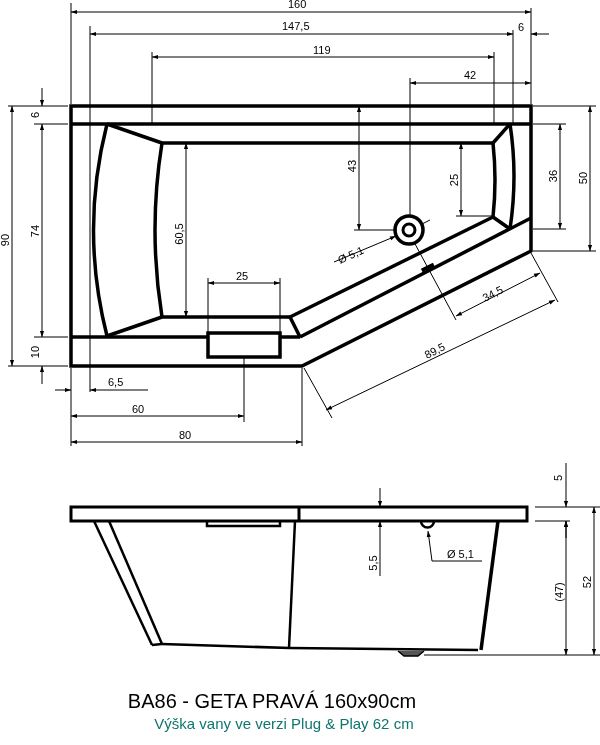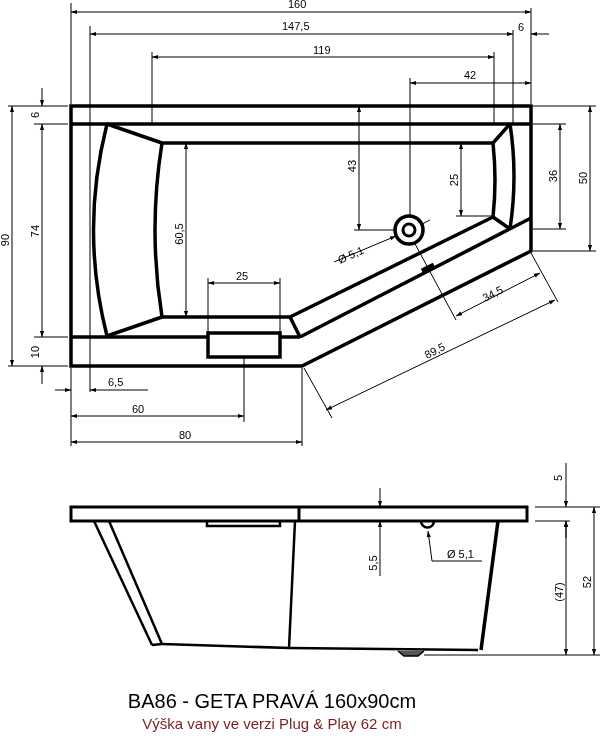--- a/index.html
+++ b/index.html
@@ -4,21 +4,21 @@
 <style>
   html, body { margin: 0; padding: 0; background: #ffffff; }
   body { width: 600px; height: 745px; position: relative; overflow: hidden; font-family: "Liberation Sans", sans-serif; }
   svg { position: absolute; left: 0; top: 0; }
   .dim { font-family: "Liberation Sans", sans-serif; font-size: 11px; fill: #000; }
   .thick { stroke: #000; stroke-width: 3.5; fill: none; }
   .med { stroke: #000; stroke-width: 2.5; fill: none; }
   .thin { stroke: #000; stroke-width: 1; fill: none; }
   .caption { position: absolute; left: 0; width: 544px; text-align: center; }
   .title { top: 690px; font-size: 20px; color: #000; }
-  .subtitle { top: 715px; font-size: 15px; color: #7f1d1d; }
+  .subtitle { top: 715px; font-size: 15px; color: #0f766e; padding-left: 12px; }
 </style>
 </head>
 <body>
 
 <svg width="600" height="690" viewBox="0 0 600 690">
   <defs>
     <marker id="arr" viewBox="0 0 10 10" refX="10" refY="5" markerWidth="8" markerHeight="6" orient="auto-start-reverse" markerUnits="userSpaceOnUse">
       <path d="M0,1.5 L10,5 L0,8.5 z" fill="#000"></path>
     </marker>
   </defs>

